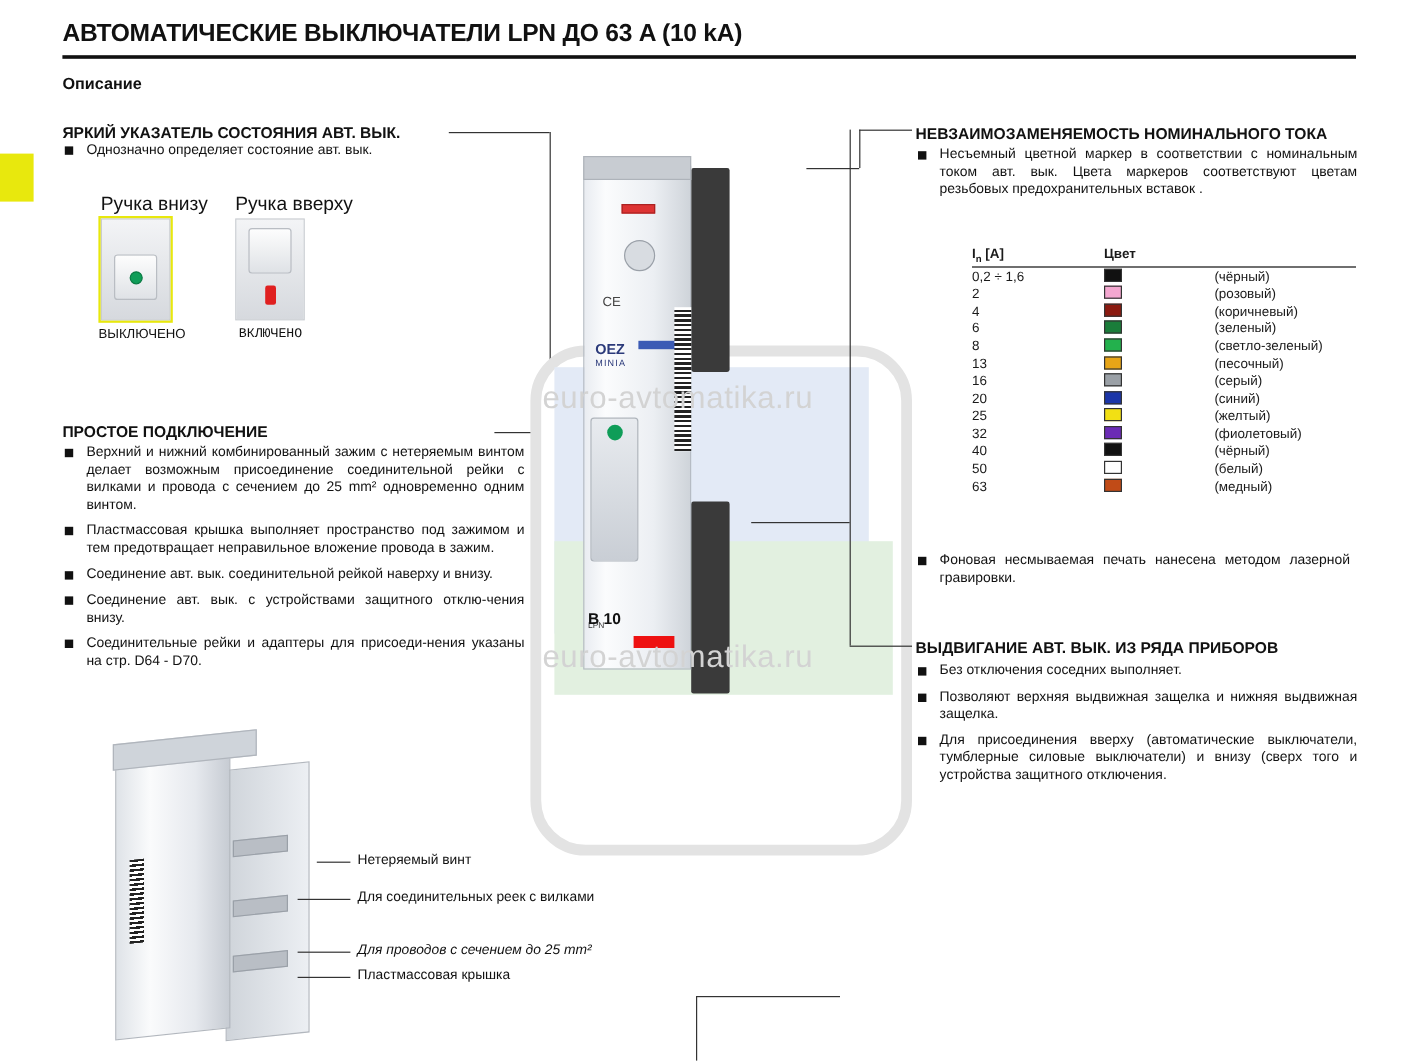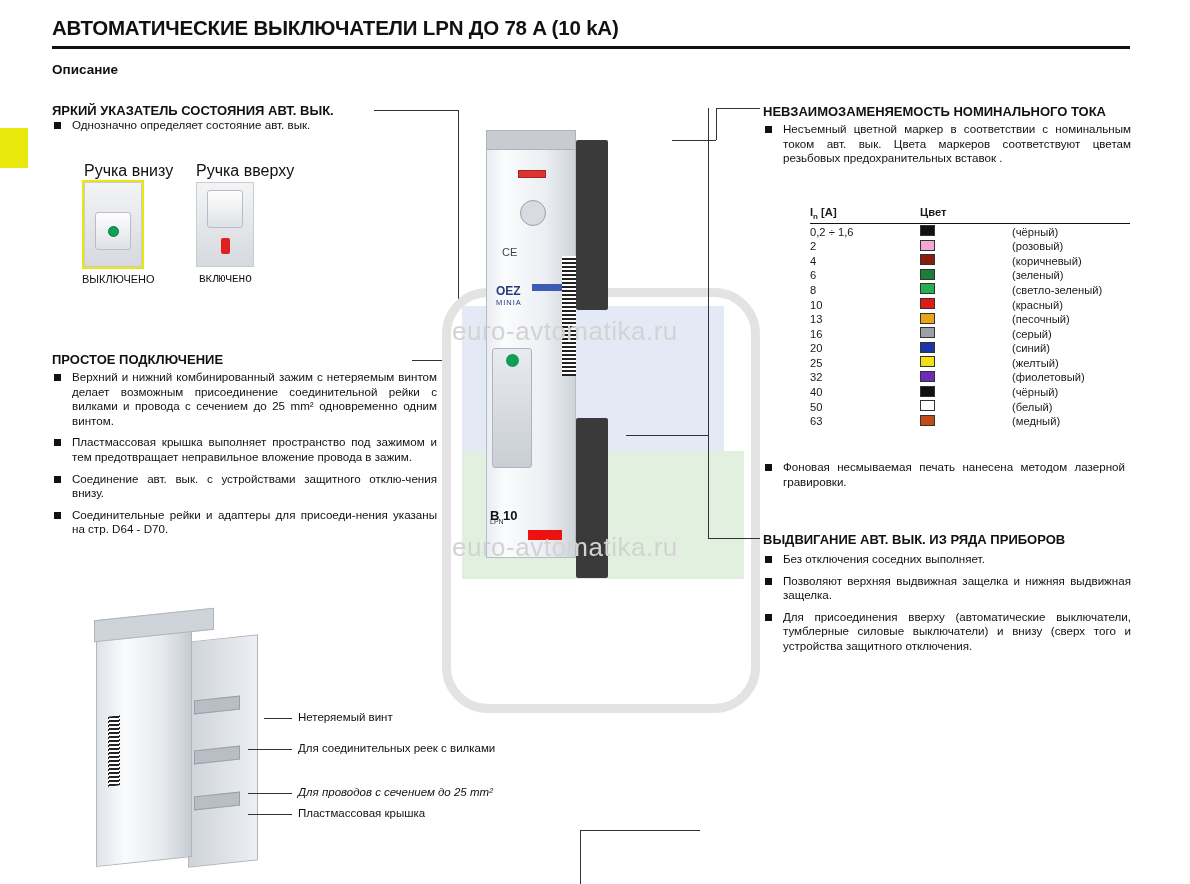--- a/index.html
+++ b/index.html
@@ -206,21 +206,21 @@
   }
   .sup { font-size:8px; vertical-align:sub; }
 
   .footnote { position:absolute; font-size:11.6px; line-height:14.6px; }
 </style>
 </head>
 <body>
 
 <div class="page">
 
-  <div class="title">АВТОМАТИЧЕСКИЕ ВЫКЛЮЧАТЕЛИ LPN ДО 78 A (10 kA)</div>
+  <div class="title">АВТОМАТИЧЕСКИЕ ВЫКЛЮЧАТЕЛИ LPN ДО 63 A (10 kA)</div>
   <div class="title-rule"></div>
   <div class="subtitle">Описание</div>
   <div class="yellow-tab"></div>
 
   <div class="h-sec" style="left:52px; top:103px;">ЯРКИЙ УКАЗАТЕЛЬ СОСТОЯНИЯ АВТ. ВЫК.</div>
 
   <div class="bullets" style="left:52px; top:118px; width:360px;">
     <div class="bi">Однозначно определяет состояние авт. вык.</div>
   </div>
 
@@ -241,20 +241,21 @@
   <div class="sw-label" style="left:199px; top:273px;font-family:Liberation Mono, monospace;">ВКЛЮЧЕНО</div>
 
   <div class="ln h" style="left:374px; top:110px; width:84px;"></div>
   <div class="ln v" style="left:458px; top:110px; height:250px;"></div>
   <div class="ln h" style="left:412px; top:360px; width:100px;"></div>
 
   <div class="h-sec" style="left:52px; top:352px;">ПРОСТОЕ ПОДКЛЮЧЕНИЕ</div>
   <div class="bullets" style="left:52px; top:370px; width:385px;">
     <div class="bi">Верхний и нижний комбинированный зажим с нетеряемым винтом делает возможным присоединение соединительной рейки с вилками и провода с сечением до 25 mm² одновременно одним винтом.</div>
     <div class="bi">Пластмассовая крышка выполняет пространство под зажимом и тем предотвращает неправильное вложение провода в зажим.</div>
+    <div class="bi">Соединение авт. вык. соединительной рейкой наверху и внизу.</div>
     <div class="bi">Соединение авт. вык. с устройствами защитного отклю-чения внизу.</div>
     <div class="bi">Соединительные рейки и адаптеры для присоеди-нения указаны на стр. D64 - D70.</div>
   </div>
 
   <div class="product">
     <div class="prod-rounded"></div>
     <div class="prod-blue"></div>
     <div class="prod-green"></div>
 
     <div class="breaker-top-dark"></div>
@@ -317,25 +318,20 @@
           <div class="c1">6</div>
           <div class="c2"><span class="swatch" style="background: rgb(26, 125, 58);"></span></div>
           <div class="c3">(зеленый)</div>
         </div>
         <div class="trow">
           <div class="c1">8</div>
           <div class="c2"><span class="swatch" style="background: rgb(35, 177, 77);"></span></div>
           <div class="c3">(светло-зеленый)</div>
         </div>
         <div class="trow">
-          <div class="c1">10</div>
-          <div class="c2"><span class="swatch" style="background: rgb(224, 27, 27);"></span></div>
-          <div class="c3">(красный)</div>
-        </div>
-        <div class="trow">
           <div class="c1">13</div>
           <div class="c2"><span class="swatch" style="background: rgb(232, 165, 23);"></span></div>
           <div class="c3">(песочный)</div>
         </div>
         <div class="trow">
           <div class="c1">16</div>
           <div class="c2"><span class="swatch" style="background: rgb(154, 160, 166);"></span></div>
           <div class="c3">(серый)</div>
         </div>
         <div class="trow">

